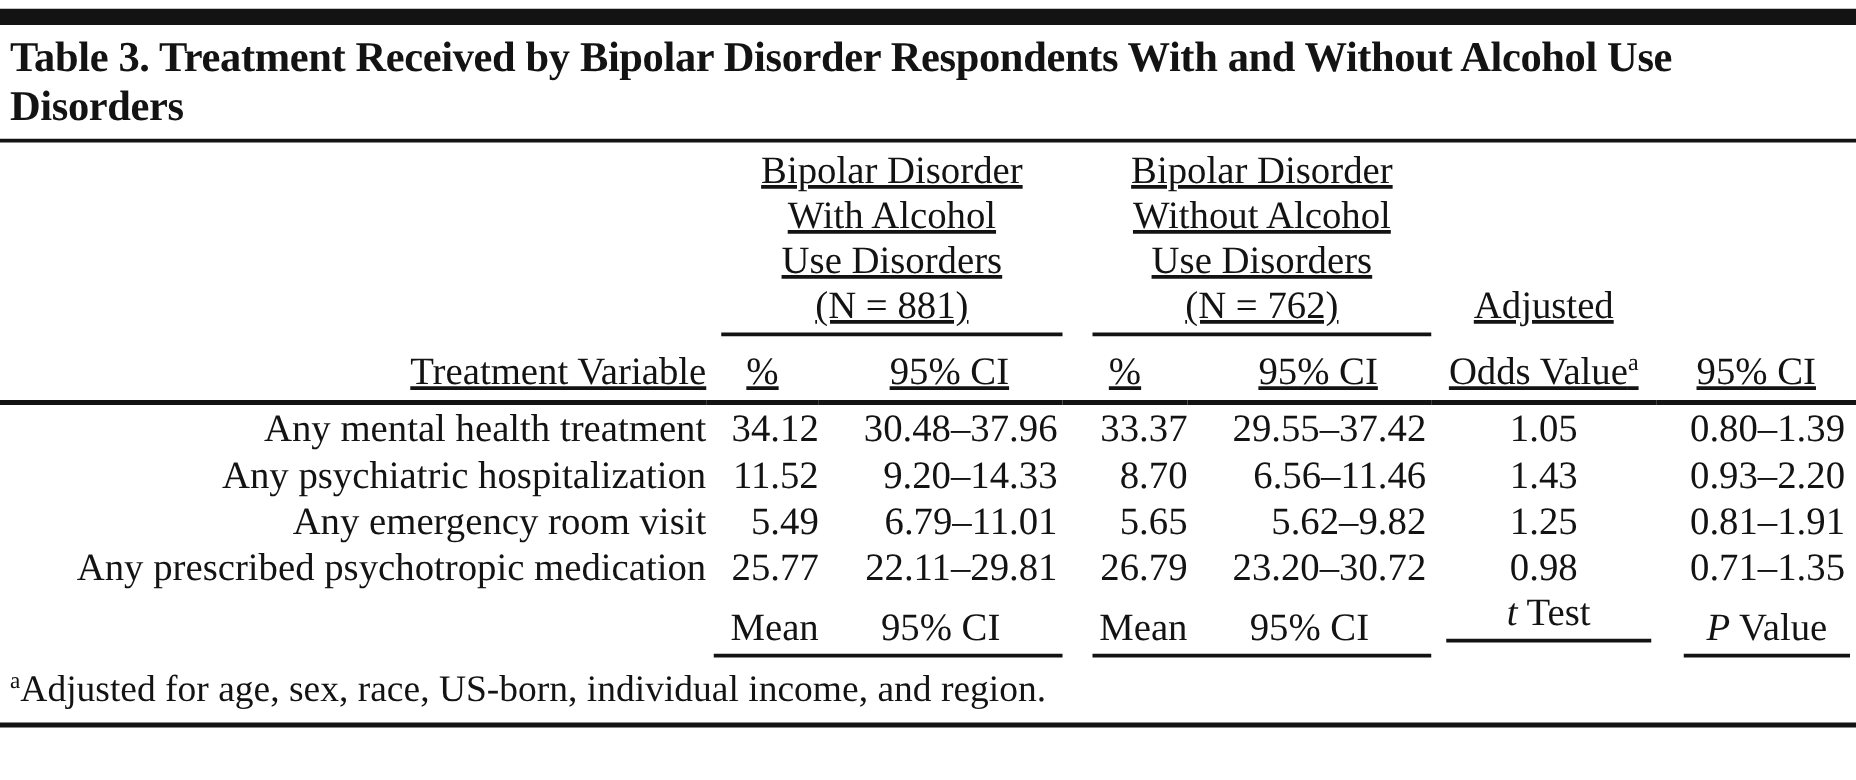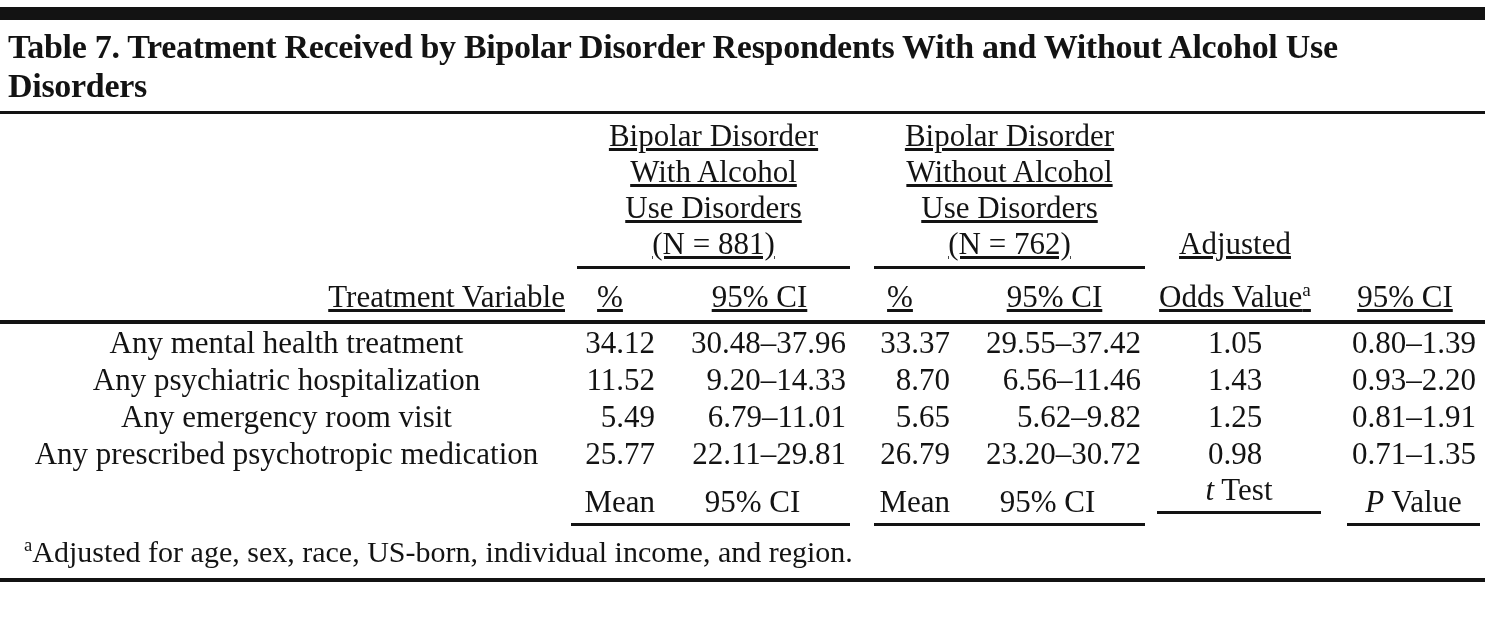--- a/index.html
+++ b/index.html
@@ -40,21 +40,21 @@
     border-bottom:4px solid #131313;white-space:nowrap;
   }
   .sh-stub{text-align:right;padding-left:8px;}
   .sh-pct{text-align:center;}
   .sh-ci{text-align:center;padding-left:14px;}
   .sh-aor{text-align:center;}
   .sh-ci3{text-align:center;}
   sup{font-size:0.62em;}
 
   tbody td{font-size:31px;height:37px;padding:0;white-space:nowrap;}
-  td.cell-label{text-align:center;padding-left:8px;}
+  td.cell-label{text-align:right;padding-left:8px;}
   td.cell-num{text-align:right;}
   td.cell-ci{text-align:right;padding-right:4px;}
   td.cell-aor{text-align:center;}
   td.cell-ci3{text-align:right;padding-right:9px;}
 
   tr.midrow td{height:50px;vertical-align:bottom;}
   .mid-group{
     display:flex;align-items:baseline;border-bottom:3px solid #131313;
     padding-bottom:3px;font-size:31px;white-space:nowrap;
   }
@@ -65,31 +65,31 @@
   .mid-group .mci{flex:1;text-align:center;}
   .mid-single{
     border-bottom:3px solid #131313;padding-bottom:3px;
     font-size:31px;text-align:center;white-space:nowrap;
   }
   .mid-single.ts{margin:0 4px 12px 12px;}
   .mid-single.ps{margin:0 5px 0 22px;}
 
   tr.agerow td{height:43px;border-bottom:3px solid #131313;vertical-align:middle;}
 
-  .footnote{font-size:30px;margin:8px 0 0 0;padding-left:24px;}
+  .footnote{font-size:30px;margin:8px 0 0 0;padding-left:8px;}
   .bottom-rule{height:4px;background:#131313;margin-top:9px;}
 </style>
 </head>
 <body>
 
 <div class="page">
 
   <div class="top-bar"></div>
 
-  <div class="title">Table 7. Treatment Received by Bipolar Disorder Respondents With and Without Alcohol Use Disorders</div>
+  <div class="title">Table 3. Treatment Received by Bipolar Disorder Respondents With and Without Alcohol Use Disorders</div>
 
   <div class="title-rule"></div>
 
   <table>
     <colgroup>
       <col class="c-label">
         <col class="c-pct1">
         <col class="c-ci1">
       <col class="c-pct2">
         <col class="c-ci2">

